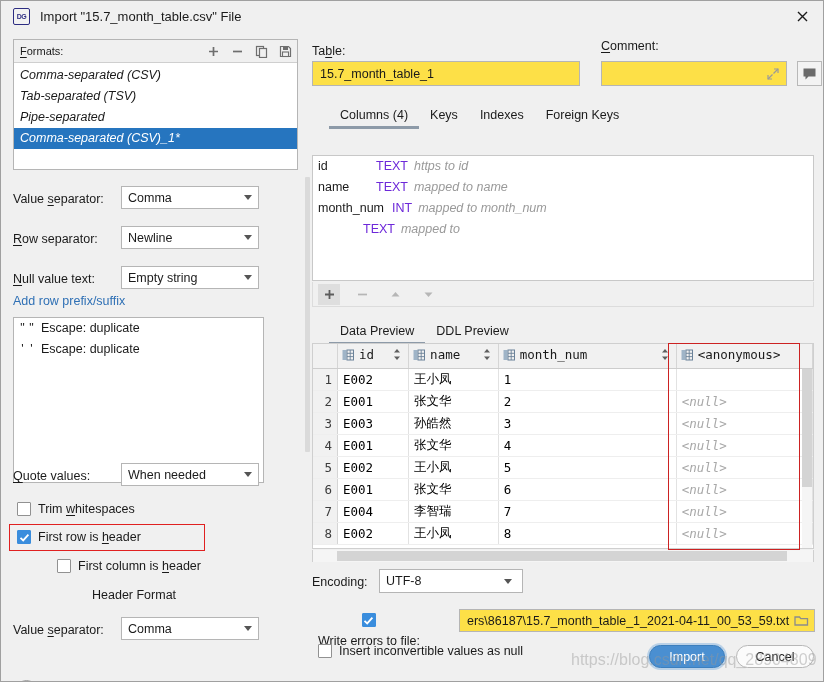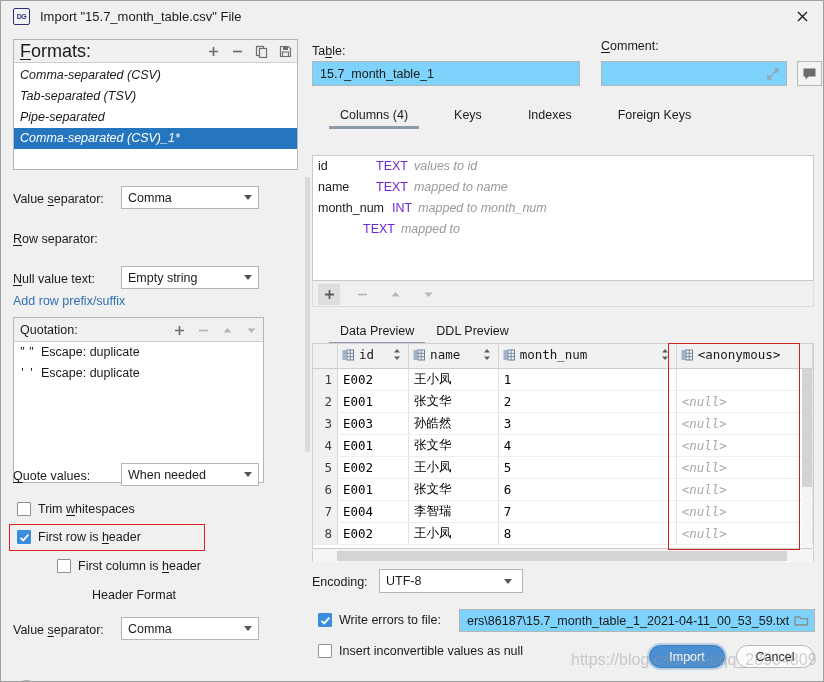--- a/index.html
+++ b/index.html
@@ -56,21 +56,21 @@
     background: #ffffff;
     border: 1px solid #b5b5b5;
   }
   .formats-header {
     height: 23px; background: #f0f0f0;
     border-bottom: 1px solid #cfcfcf;
     display: flex; align-items: center;
     padding: 0 4px 0 6px;
     position: relative;
   }
-  .formats-header .lbl { font-size: 18px; text-align: right; }
+  .formats-header .lbl { font-size: 11px; text-align: right; }
   .fmt-tools { position: absolute; right: 5px; top: 0; height: 23px; display: flex; align-items: center; gap: 10px; }
   .fmt-tools .ic { width: 14px; height: 14px; display: flex; align-items: center; justify-content: center; cursor: pointer; color: #6e6e6e; }
   .fmt-list { padding: 2px 0 0 0; font-style: italic; }
   .fmt-item {
     height: 21px; line-height: 21px;
     padding-left: 6px; font-size: 12.5px;
     white-space: nowrap; cursor: default;
   }
   .fmt-item.sel { background: #2675bf; color: #ffffff; }
 
@@ -151,30 +151,30 @@
   .splitter .grip {
     position: absolute; left: 1px; top: 145px; width: 5px; height: 275px;
     background: #dadada; border-radius: 1px;
   }
 
   
   .right-panel {
     position: absolute; left: 310px; top: 31px; width: 514px; height: 651px;
   }
   .field {
-    position: absolute; height: 25px; background: #7dd3fc;
+    position: absolute; height: 25px; background: #fde047;
     border: 1px solid #b5b5b5; display: flex; align-items: center;
     padding-left: 7px; font-size: 12.5px; cursor: text;
   }
   .icon-btn {
     position: absolute; width: 25px; height: 25px;
     background: #f3f3f3; border: 1px solid #b8b8b8;
     display: flex; align-items: center; justify-content: center; cursor: pointer;
   }
-  .tabs { position: absolute; display: flex; align-items: flex-end; height: 26px; gap: 24px; }
+  .tabs { position: absolute; display: flex; align-items: flex-end; height: 26px; }
   .tab {
     padding: 0 11px; height: 26px; line-height: 24px;
     font-size: 12.5px; color: #1b1b1b; cursor: pointer;
     border-bottom: 3px solid transparent;
   }
   .tab.active { border-bottom: 3px solid #8d9aa8; }
 
   .cols-area {
     position: absolute; left: 1px; top: 123px; width: 502px; height: 126px;
     background: #fff; border: 1px solid #c8c8c8;
@@ -322,57 +322,38 @@
 
     <div class="row-lbl" style="left:12px; top:160px;">Value <span class="u">s</span>eparator:</div>
     <div class="combo" style="left:120px; top:154px; width:138px;">
       <span>Comma</span>
       <span class="arrow-cell">
           <i class="caret"></i>
         </span>
     </div>
 
     <div class="row-lbl" style="left:12px; top:200px;"><span class="u">R</span>ow separator:</div>
+    <div class="combo" style="left:120px; top:194px; width:138px;">
+      <span>Newline</span>
+      <span class="arrow-cell">
+          <i class="caret"></i>
+        </span>
+    </div>
 
     <div class="row-lbl" style="left:12px; top:240px;"><span class="u">N</span>ull value text:</div>
     <div class="combo" style="left:120px; top:234px; width:138px;">
       <span>Empty string</span>
       <span class="arrow-cell">
           <i class="caret"></i>
         </span>
     </div>
 
     <div class="link" style="left:12px; top:262px;">Add row prefix/suffix</div>
 
     <div class="quote-box">
-      <div class="quote-header">
-        <span>Quotation:</span>
-        <div class="q-tools">
-          <span class="ic">
-            <svg width="13" height="13" viewBox="0 0 13 13">
-                <path d="M6.5 2 V11 M2 6.5 H11" stroke="#6e6e6e" stroke-width="1.7"></path>
-              </svg>
-          </span>
-          <span class="ic dim">
-            <svg width="13" height="13" viewBox="0 0 13 13">
-                <path d="M2 6.5 H11" stroke="#b6b6b6" stroke-width="1.7"></path>
-              </svg>
-          </span>
-          <span class="ic dim">
-            <svg width="13" height="13" viewBox="0 0 13 13">
-                <path d="M2.5 8.5 L6.5 4 L10.5 8.5 z" fill="#b6b6b6"></path>
-              </svg>
-          </span>
-          <span class="ic dim">
-            <svg width="13" height="13" viewBox="0 0 13 13">
-                <path d="M2.5 4.5 L6.5 9 L10.5 4.5 z" fill="#b6b6b6"></path>
-              </svg>
-          </span>
-        </div>
-      </div>
       <div>
         <div class="q-item">
           <span class="qc">"</span><span class="qc">"</span><span class="qtxt">Escape: duplicate</span>
         </div>
         <div class="q-item">
           <span class="qc">'</span><span class="qc">'</span><span class="qtxt">Escape: duplicate</span>
         </div>
       </div>
     </div>
 
@@ -448,21 +429,21 @@
 
     <div class="tabs" style="left:18px; top:71px;">
       <div class="tab active">Columns (4)</div>
       <div class="tab">Keys</div>
       <div class="tab">Indexes</div>
       <div class="tab">Foreign Keys</div>
     </div>
 
     <div class="cols-area">
       <div class="col-line">
-        <span class="cname" style="width:58px;">id</span><span class="ctype">TEXT</span><span class="cmap">values to id</span>
+        <span class="cname" style="width:58px;">id</span><span class="ctype">TEXT</span><span class="cmap">https to id</span>
       </div>
       <div class="col-line">
         <span class="cname" style="width:58px;">name</span><span class="ctype">TEXT</span><span class="cmap">mapped to name</span>
       </div>
       <div class="col-line">
         <span class="cname" style="width:74px;">month_num</span><span class="ctype">INT</span><span class="cmap">mapped to month_num</span>
       </div>
       <div class="col-line">
         <span class="cname" style="width:45px;"></span><span class="ctype">TEXT</span><span class="cmap">mapped to</span>
       </div>
@@ -631,21 +612,21 @@
     <div class="anon-hl"></div>
 
     <div class="row-lbl" style="left:1px; top:543px;">Encoding:</div>
     <div class="combo" style="left:68px; top:537px; width:144px; height:24px;">
       <span>UTF-8</span>
       <span class="arrow-cell" style="right:4px; top:1px;">
           <i class="caret"></i>
         </span>
     </div>
 
-    <div class="cbrow" style="left:7px; top:581px;">
+    <div class="cbrow" style="left:7px; top:581px;flex-direction:column;">
       <span class="cbox on">
         <svg width="11" height="11" viewBox="0 0 11 11">
             <path d="M1.5 5.8 L4.2 8.4 L9.4 2.6" stroke="#ffffff" stroke-width="1.8" fill="none"></path>
           </svg>
       </span>
       <span>Write errors to file:</span>
     </div>
     <div class="field" style="left:148px; top:577px; width:356px; height:23px;">
       <span>ers\86187\15.7_month_table_1_2021-04-11_00_53_59.txt</span>
       <span class="folder-ic">

